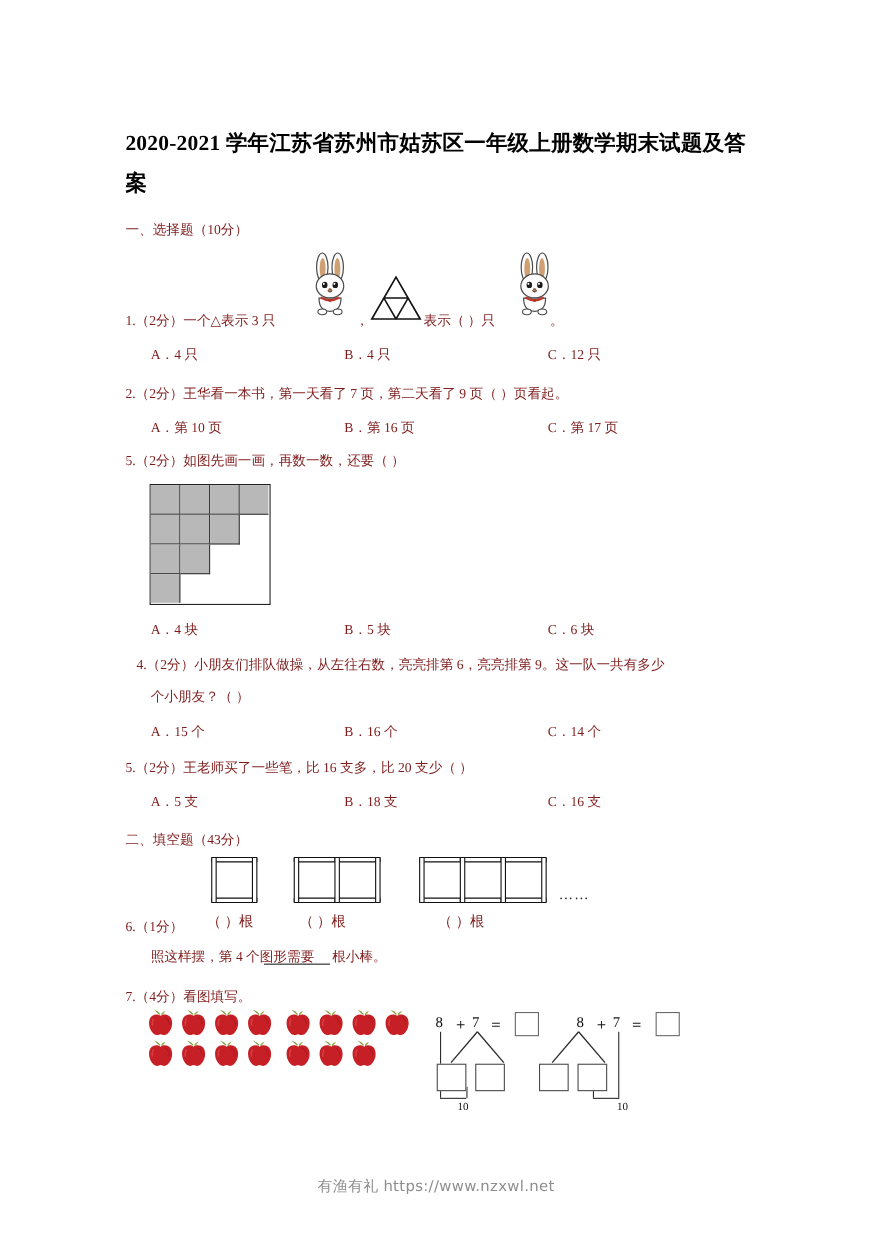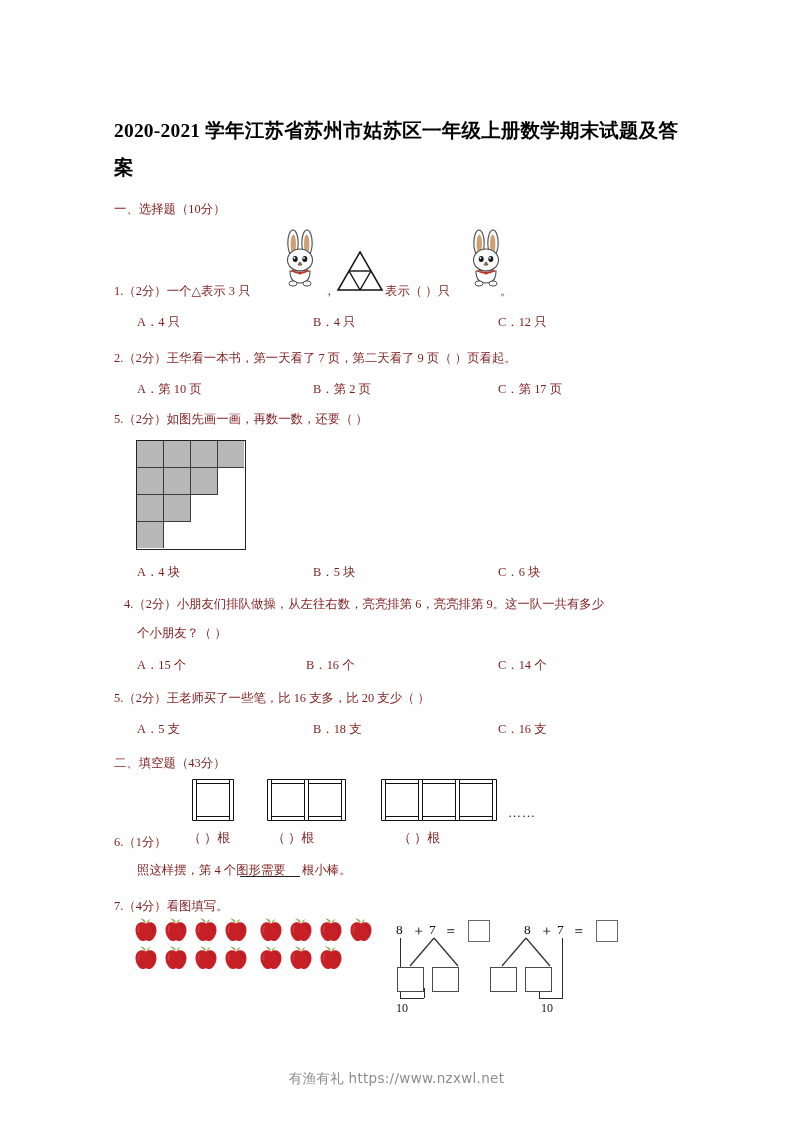--- a/index.html
+++ b/index.html
@@ -100,22 +100,23 @@
   .dec-box {
     position: absolute;
     border: 1.2px solid #4a4a4a;
     background: #fff;
   }
   .vline { position: absolute; width: 0; border-left: 1.2px solid #2c2c2c; }
   .hline { position: absolute; height: 0; border-top: 1.2px solid #2c2c2c; }
   .diag { position: absolute; }
   .num10 {
     position: absolute;
-    font-size: 12px;
+    font-size: 10px;
     color: #111;
+    margin-left: 20px;
   }
 
   
   .blank-line {
     position: absolute;
     border-bottom: 1.3px solid #222;
   }
 
   
   .footer {
@@ -199,21 +200,21 @@
   <div class="txt q-line" style="left:323px; top:283px;">，</div>
   <div class="txt q-line" style="left:385px; top:283px;">表示（      ）只</div>
   <div class="txt q-line" style="left:500px; top:283px;">。</div>
 
   <div class="txt opt" style="left:137px; top:314px;">A．4 只</div>
   <div class="txt opt" style="left:313px; top:314px;">B．4 只</div>
   <div class="txt opt" style="left:498px; top:314px;">C．12 只</div>
 
   <div class="txt q-line" style="left:114px; top:350px;">2.（2分）王华看一本书，第一天看了 7 页，第二天看了 9 页（      ）页看起。</div>
   <div class="txt opt" style="left:137px; top:381px;">A．第 10 页</div>
-  <div class="txt opt" style="left:313px; top:381px;">B．第 2 页</div>
+  <div class="txt opt" style="left:313px; top:381px;">B．第 16 页</div>
   <div class="txt opt" style="left:498px; top:381px;">C．第 17 页</div>
 
   <div class="txt q-line" style="left:114px; top:411px;">5.（2分）如图先画一画，再数一数，还要（      ）</div>
 
   <div class="gridfig" style="left:136px; top:440px; width:110px; height:110px;">
 
     <div class="cell fill" style="left:0px;  top:0px;  width:27px; height:27px;"></div>
     <div class="cell fill" style="left:27px; top:0px;  width:27px; height:27px;"></div>
     <div class="cell fill" style="left:54px; top:0px;  width:27px; height:27px;"></div>
     <div class="cell fill" style="left:81px; top:0px;  width:26px; height:27px; border-right:none;"></div>
@@ -234,21 +235,21 @@
     <div class="cell empty" style="left:81px; top:81px; width:26px; height:26px;"></div>
   </div>
 
   <div class="txt opt" style="left:137px; top:564px;">A．4 块</div>
   <div class="txt opt" style="left:313px; top:564px;">B．5 块</div>
   <div class="txt opt" style="left:498px; top:564px;">C．6 块</div>
 
   <div class="txt q-line" style="left:124px; top:596px;">4.（2分）小朋友们排队做操，从左往右数，亮亮排第 6，亮亮排第 9。这一队一共有多少</div>
   <div class="txt q-line" style="left:137px; top:625px;">个小朋友？（      ）</div>
   <div class="txt opt" style="left:137px; top:657px;">A．15 个</div>
-  <div class="txt opt" style="left:306px; top:657px;">B．16 个</div>
+  <div class="txt opt" style="left:313px; top:657px;">B．16 个</div>
   <div class="txt opt" style="left:498px; top:657px;">C．14 个</div>
 
   <div class="txt q-line" style="left:114px; top:690px;">5.（2分）王老师买了一些笔，比 16 支多，比 20 支少（      ）</div>
   <div class="txt opt" style="left:137px; top:721px;">A．5 支</div>
   <div class="txt opt" style="left:313px; top:721px;">B．18 支</div>
   <div class="txt opt" style="left:498px; top:721px;">C．16 支</div>
 
   <div class="txt sec-head" style="left:114px; top:755px;">二、填空题（43分）</div>
 
   <div class="sticks" style="left:192px; top:779px;">

